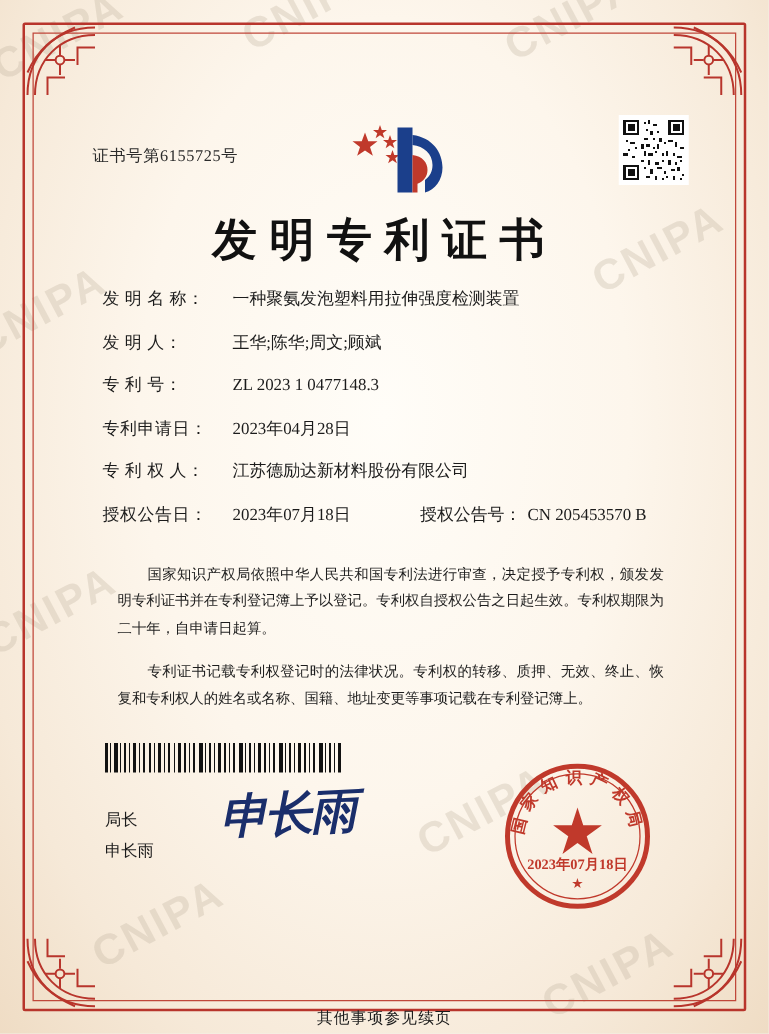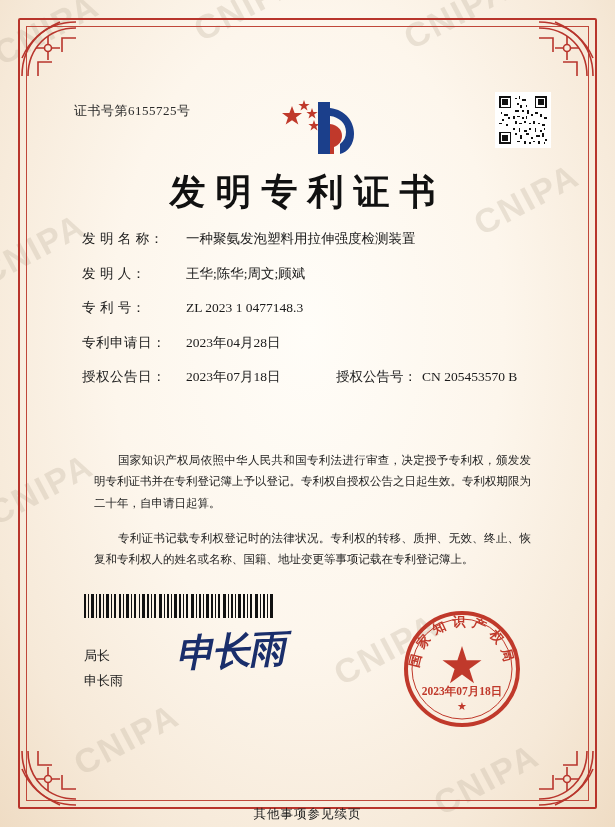--- a/index.html
+++ b/index.html
@@ -32,21 +32,21 @@
     position:absolute;left:26px;top:26px;right:26px;bottom:26px;
     border:1px solid #c0473a;
   }
   .corner{
     position:absolute;width:76px;height:62px;pointer-events:none;
   }
   .content{
     position:absolute;left:46px;top:46px;right:46px;bottom:46px;
   }
   .cert-no{
-    position:absolute;left:28px;top:56px;
+    position:absolute;left:28px;top:70px;
     font-size:13px;color:#2b2b2b;letter-spacing:.5px;
   }
   .qr{
     position:absolute;right:18px;top:46px;width:52px;height:52px;
     background:#fff;padding:2px;
   }
   .emblem{
     position:absolute;left:50%;top:50px;transform:translateX(-50%);
     width:120px;height:62px;
   }
@@ -264,20 +264,24 @@
         <div class="fval">王华;陈华;周文;顾斌</div>
       </div>
       <div class="frow">
         <div class="flabel">专 利 号：</div>
         <div class="fval">ZL 2023 1 0477148.3</div>
       </div>
       <div class="frow">
         <div class="flabel">专利申请日：</div>
         <div class="fval">2023年04月28日</div>
       </div>
+      <div class="frow">
+        <div class="flabel">专 利 权 人：</div>
+        <div class="fval">江苏德励达新材料股份有限公司</div>
+      </div>
       <div class="frow two">
         <div class="flabel">授权公告日：</div>
         <div class="pubdate-val">2023年07月18日</div>
         <div class="pubno-label">授权公告号：</div>
         <div class="fval">CN 205453570 B</div>
       </div>
     </div>
 
     <div class="para para1">国家知识产权局依照中华人民共和国专利法进行审查，决定授予专利权，颁发发明专利证书并在专利登记簿上予以登记。专利权自授权公告之日起生效。专利权期限为二十年，自申请日起算。</div>
     <div class="para para2">专利证书记载专利权登记时的法律状况。专利权的转移、质押、无效、终止、恢复和专利权人的姓名或名称、国籍、地址变更等事项记载在专利登记簿上。</div>

